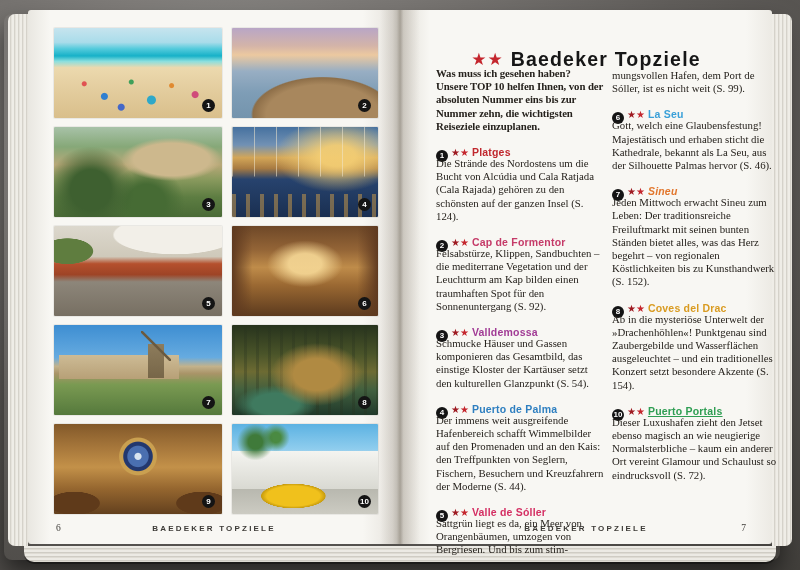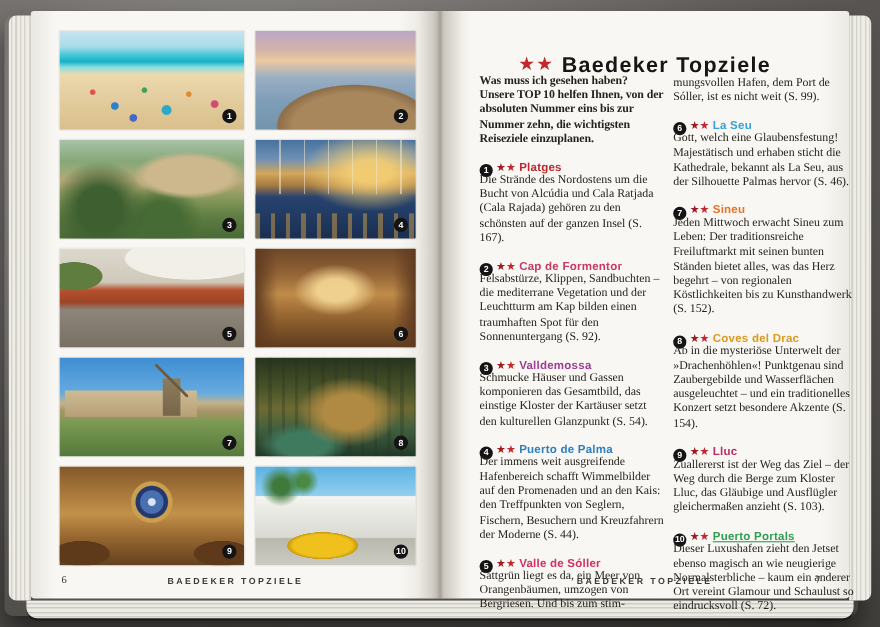--- a/index.html
+++ b/index.html
@@ -198,21 +198,21 @@
 
     <div class="page right">
       <div class="title-row">
         <span class="title-stars">★★</span><span class="title-text">Baedeker Topziele</span>
       </div>
       <div class="columns">
         <div class="col">
           <p class="intro">Was muss ich gesehen haben? Unsere TOP 10 helfen Ihnen, von der absoluten Nummer eins bis zur Nummer zehn, die wichtigsten Reiseziele einzuplanen.</p>
         <div class="entry">
               <div class="entry-head"><span class="nbadge">1</span><span class="star st1">★</span><span class="star st2">★</span><span class="entry-name" style="color: rgb(192, 39, 45);">Platges</span></div>
-              <p class="entry-text">Die Strände des Nordostens um die Bucht von Alcúdia und Cala Ratjada (Cala Rajada) gehören zu den schönsten auf der ganzen Insel (S. 167).</p>
+              <p class="entry-text">Die Strände des Nordostens um die Bucht von Alcúdia und Cala Ratjada (Cala Rajada) gehören zu den schönsten auf der ganzen Insel (S. 124).</p>
             </div>
             <div class="entry">
               <div class="entry-head"><span class="nbadge">2</span><span class="star st1">★</span><span class="star st2">★</span><span class="entry-name" style="color: rgb(197, 58, 104);">Cap de Formentor</span></div>
               <p class="entry-text">Felsabstürze, Klippen, Sandbuchten – die mediterrane Vegetation und der Leuchtturm am Kap bilden einen traumhaften Spot für den Sonnenuntergang (S. 92).</p>
             </div>
             <div class="entry">
               <div class="entry-head"><span class="nbadge">3</span><span class="star st1">★</span><span class="star st2">★</span><span class="entry-name" style="color: rgb(161, 59, 149);">Valldemossa</span></div>
               <p class="entry-text">Schmucke Häuser und Gassen komponieren das Gesamtbild, das einstige Kloster der Kartäuser setzt den kulturellen Glanzpunkt (S. 54).</p>
             </div>
             <div class="entry">
@@ -224,30 +224,26 @@
               <p class="entry-text">Sattgrün liegt es da, ein Meer von Orangenbäumen, umzogen von Bergriesen. Und bis zum stim-</p>
             </div>
           </div>
         <div class="col">
           <p class="cont-text">mungsvollen Hafen, dem Port de Sóller, ist es nicht weit (S. 99).</p>
         <div class="entry">
               <div class="entry-head"><span class="nbadge">6</span><span class="star st1">★</span><span class="star st2">★</span><span class="entry-name" style="color: rgb(58, 160, 216);">La Seu</span></div>
               <p class="entry-text">Gott, welch eine Glaubensfestung! Majestätisch und erhaben sticht die Kathedrale, bekannt als La Seu, aus der Silhouette Palmas hervor (S. 46).</p>
             </div>
             <div class="entry">
-              <div class="entry-head"><span class="nbadge">7</span><span class="star st1">★</span><span class="star st2">★</span><span class="entry-name" style="color: rgb(226, 118, 44);">Sineu</span></div>
+              <div class="entry-head"><span class="nbadge">7</span><span class="star st1">★</span><span class="star st2">★</span><span class="entry-name" style="color: rgb(226, 118, 44); font-style: italic;">Sineu</span></div>
               <p class="entry-text">Jeden Mittwoch erwacht Sineu zum Leben: Der traditionsreiche Freiluftmarkt mit seinen bunten Ständen bietet alles, was das Herz begehrt – von regionalen Köstlichkeiten bis zu Kunsthandwerk (S. 152).</p>
             </div>
             <div class="entry">
               <div class="entry-head"><span class="nbadge">8</span><span class="star st1">★</span><span class="star st2">★</span><span class="entry-name" style="color: rgb(217, 155, 33);">Coves del Drac</span></div>
               <p class="entry-text">Ab in die mysteriöse Unterwelt der »Drachenhöhlen«! Punktgenau sind Zaubergebilde und Wasserflächen ausgeleuchtet – und ein traditionelles Konzert setzt besondere Akzente (S. 154).</p>
-            </div>
-            <div class="entry">
-              <div class="entry-head"><span class="nbadge">9</span><span class="star st1">★</span><span class="star st2">★</span><span class="entry-name" style="color: rgb(187, 47, 99);">Lluc</span></div>
-              <p class="entry-text">Zuallererst ist der Weg das Ziel – der Weg durch die Berge zum Kloster Lluc, das Gläubige und Ausflügler gleichermaßen anzieht (S. 103).</p>
             </div>
             <div class="entry">
               <div class="entry-head"><span class="nbadge">10</span><span class="star st1">★</span><span class="star st2">★</span><span class="entry-name" style="color: rgb(47, 158, 83); text-decoration: underline;">Puerto Portals</span></div>
               <p class="entry-text">Dieser Luxushafen zieht den Jetset ebenso magisch an wie neugierige Normalsterbliche – kaum ein anderer Ort vereint Glamour und Schaulust so eindrucksvoll (S. 72).</p>
             </div>
           </div>
       </div>
       <div class="pfooter">
         <span class="runhead">BAEDEKER TOPZIELE</span>
         <span class="pnum">7</span>

